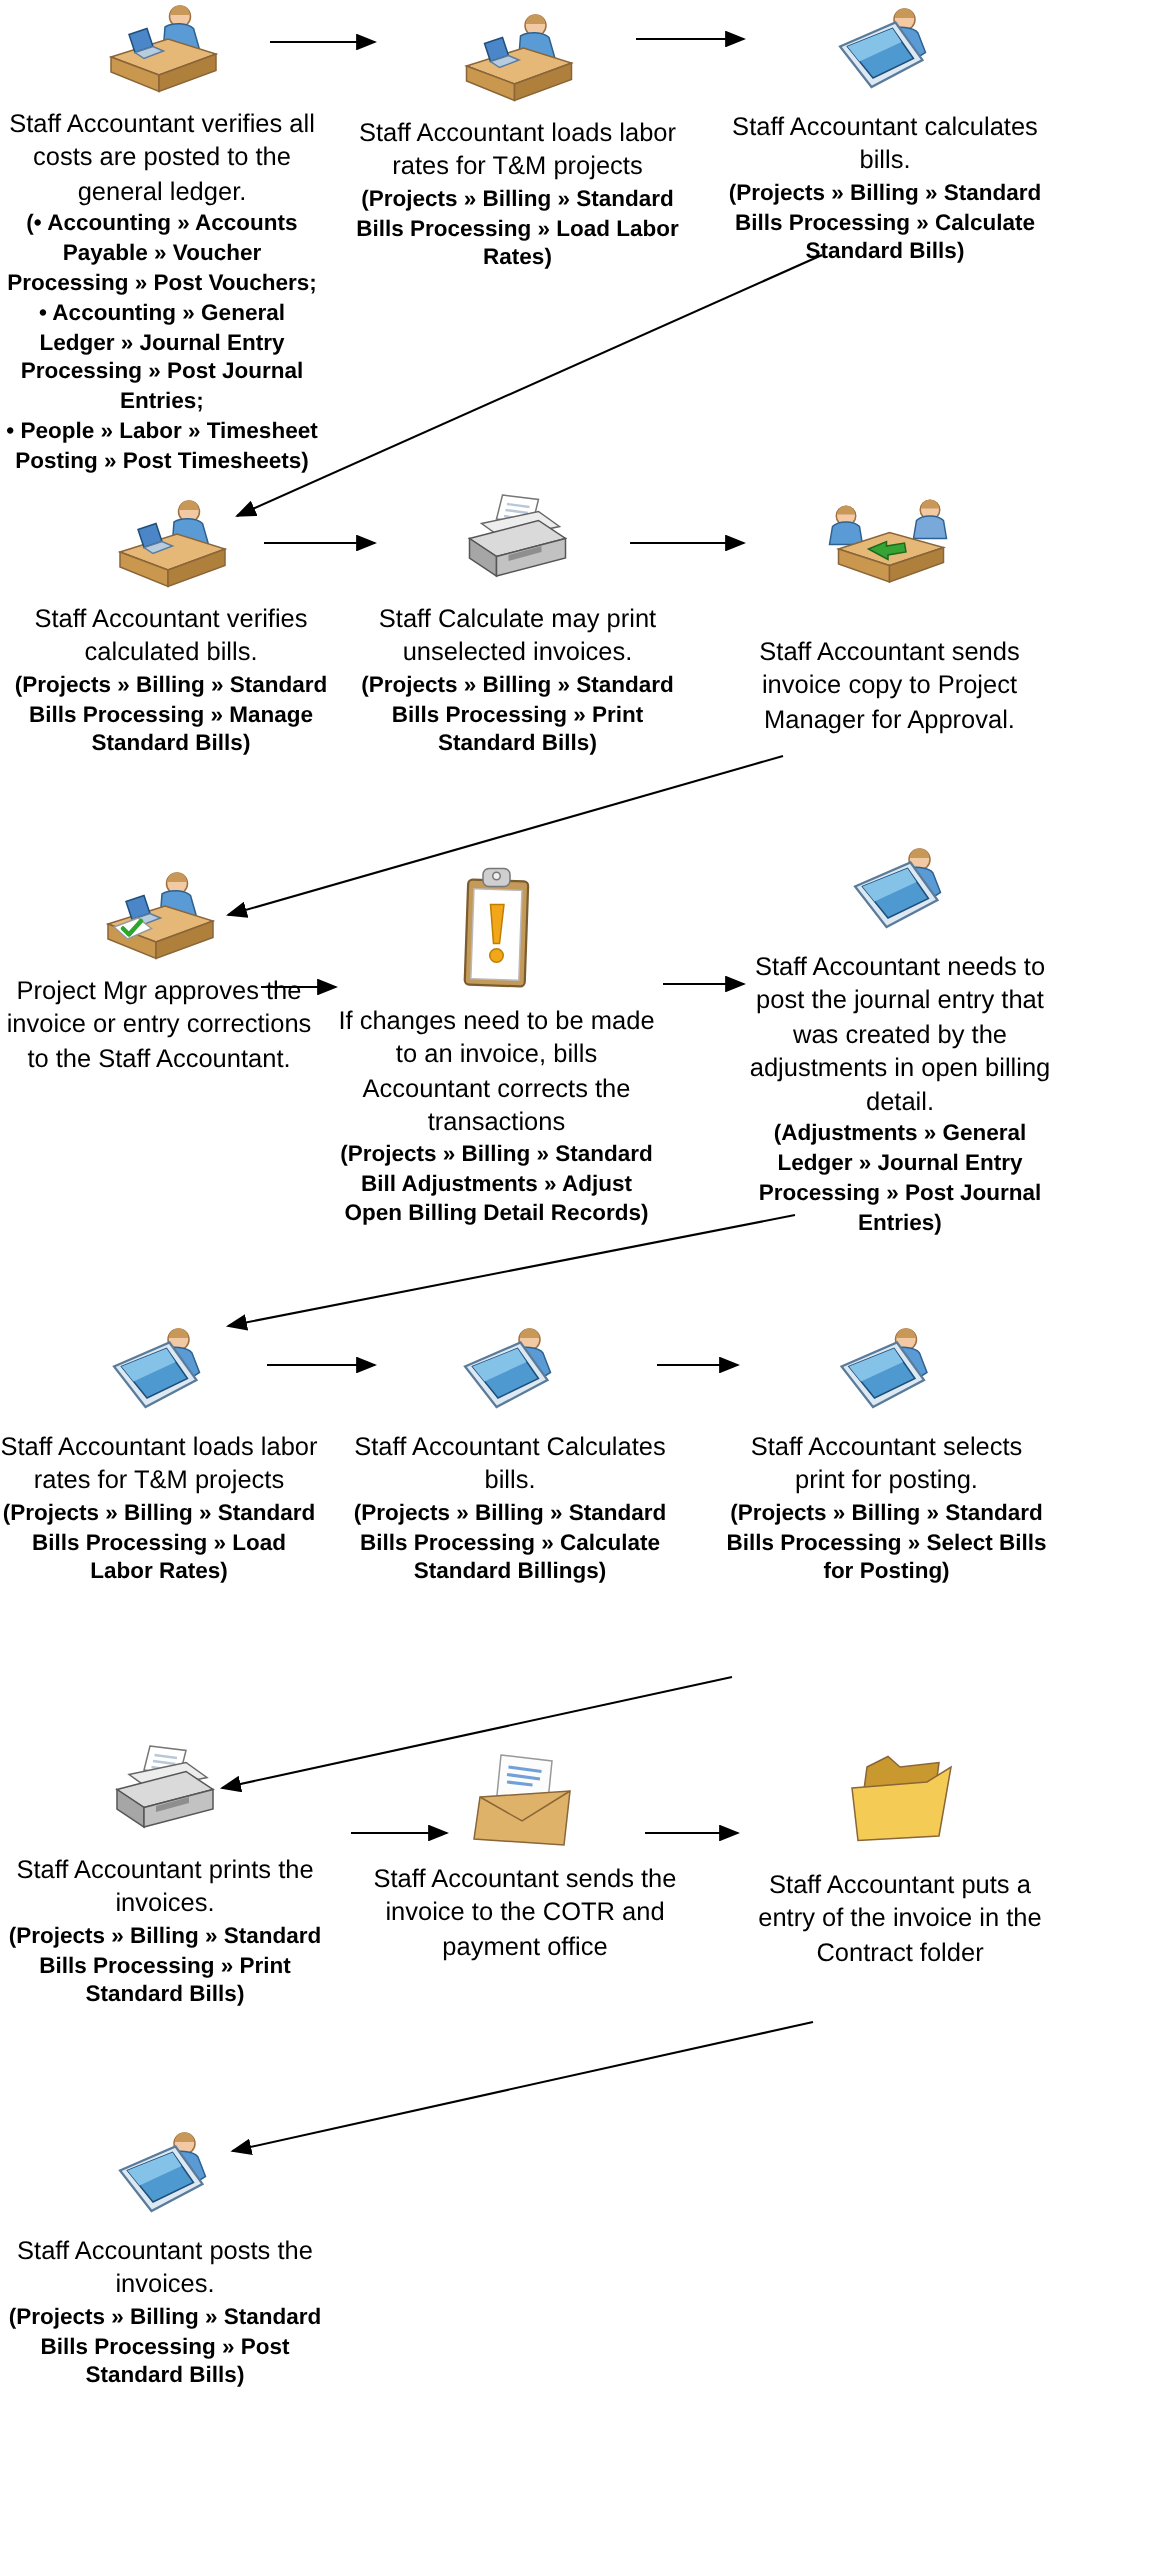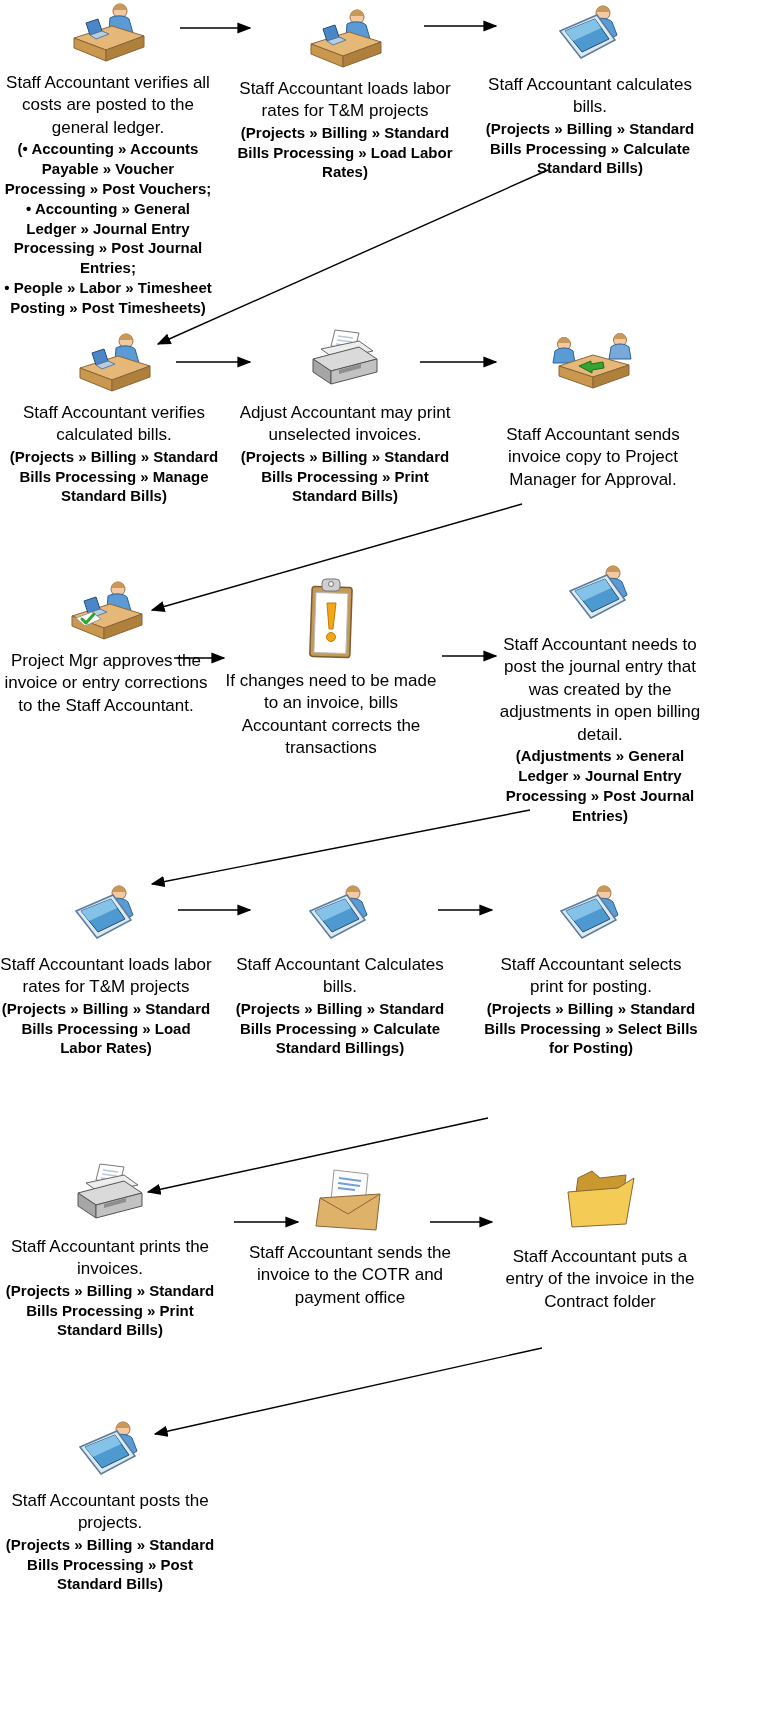--- a/index.html
+++ b/index.html
@@ -167,41 +167,42 @@
   <div class="icon"><svg width="76" height="64">
         <use href="#sym-person-desk"></use>
       </svg></div>
   <div class="desc">Staff Accountant verifies calculated bills.</div>
   <div class="path">(Projects » Billing » Standard Bills Processing » Manage Standard Bills)</div>
 </div>
 <div class="node n22">
   <div class="icon"><svg width="80" height="66">
         <use href="#sym-printer"></use>
       </svg></div>
-  <div class="desc">Adjust Accountant may print unselected invoices.</div>
+  <div class="desc">Staff Calculate may print unselected invoices.</div>
   <div class="path">(Projects » Billing » Standard Bills Processing » Print Standard Bills)</div>
 </div>
 <div class="node n23">
   <div class="icon"><svg width="84" height="64">
         <use href="#sym-two-people"></use>
       </svg></div>
   <div class="desc">Staff Accountant sends invoice copy to Project Manager for Approval.</div>
 </div>
 
 <div class="node n31">
   <div class="icon"><svg width="76" height="64">
         <use href="#sym-person-desk-check"></use>
       </svg></div>
   <div class="desc">Project Mgr approves the invoice or entry corrections to the Staff Accountant.</div>
 </div>
 <div class="node n32">
   <div class="icon"><svg width="58" height="86">
         <use href="#sym-clipboard"></use>
       </svg></div>
   <div class="desc">If changes need to be made to an invoice, bills Accountant corrects the transactions</div>
+  <div class="path">(Projects » Billing » Standard Bill Adjustments » Adjust Open Billing Detail Records)</div>
 </div>
 <div class="node n33">
   <div class="icon"><svg width="72" height="64">
         <use href="#sym-person-computer"></use>
       </svg></div>
   <div class="desc">Staff Accountant needs to post the journal entry that was created by the adjustments in open billing detail.</div>
   <div class="path">(Adjustments » General Ledger » Journal Entry Processing » Post Journal Entries)</div>
 </div>
 
 <div class="node n41">
@@ -243,15 +244,15 @@
   <div class="icon"><svg width="76" height="64">
         <use href="#sym-folder"></use>
       </svg></div>
   <div class="desc">Staff Accountant puts a entry of the invoice in the Contract folder</div>
 </div>
 
 <div class="node n61">
   <div class="icon"><svg width="72" height="64">
         <use href="#sym-person-computer"></use>
       </svg></div>
-  <div class="desc">Staff Accountant posts the projects.</div>
+  <div class="desc">Staff Accountant posts the invoices.</div>
   <div class="path">(Projects » Billing » Standard Bills Processing » Post Standard Bills)</div>
 </div>
 
 </body></html>

